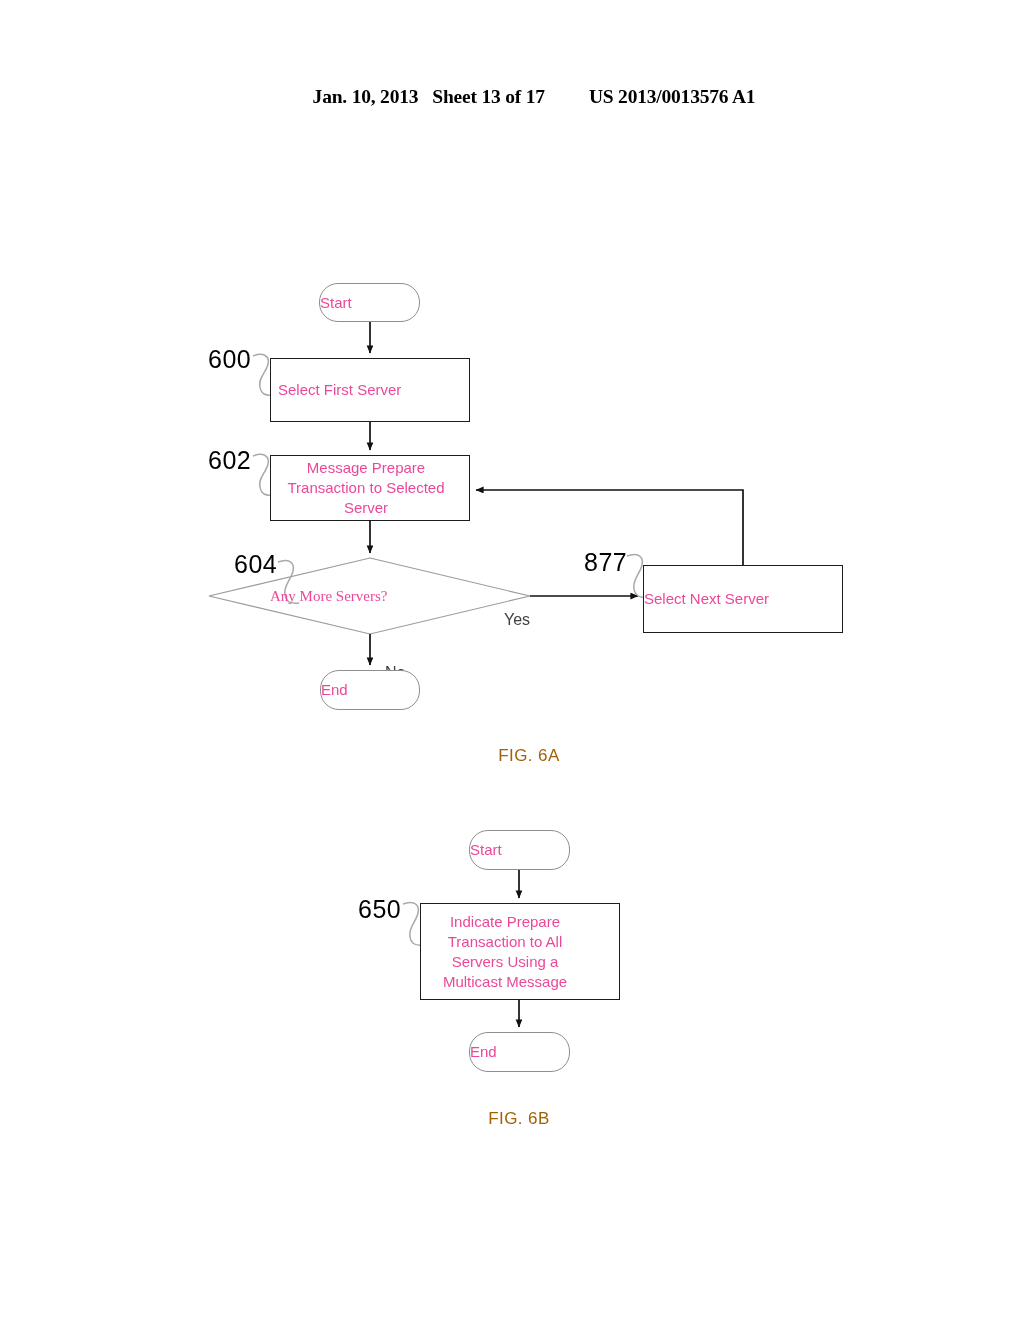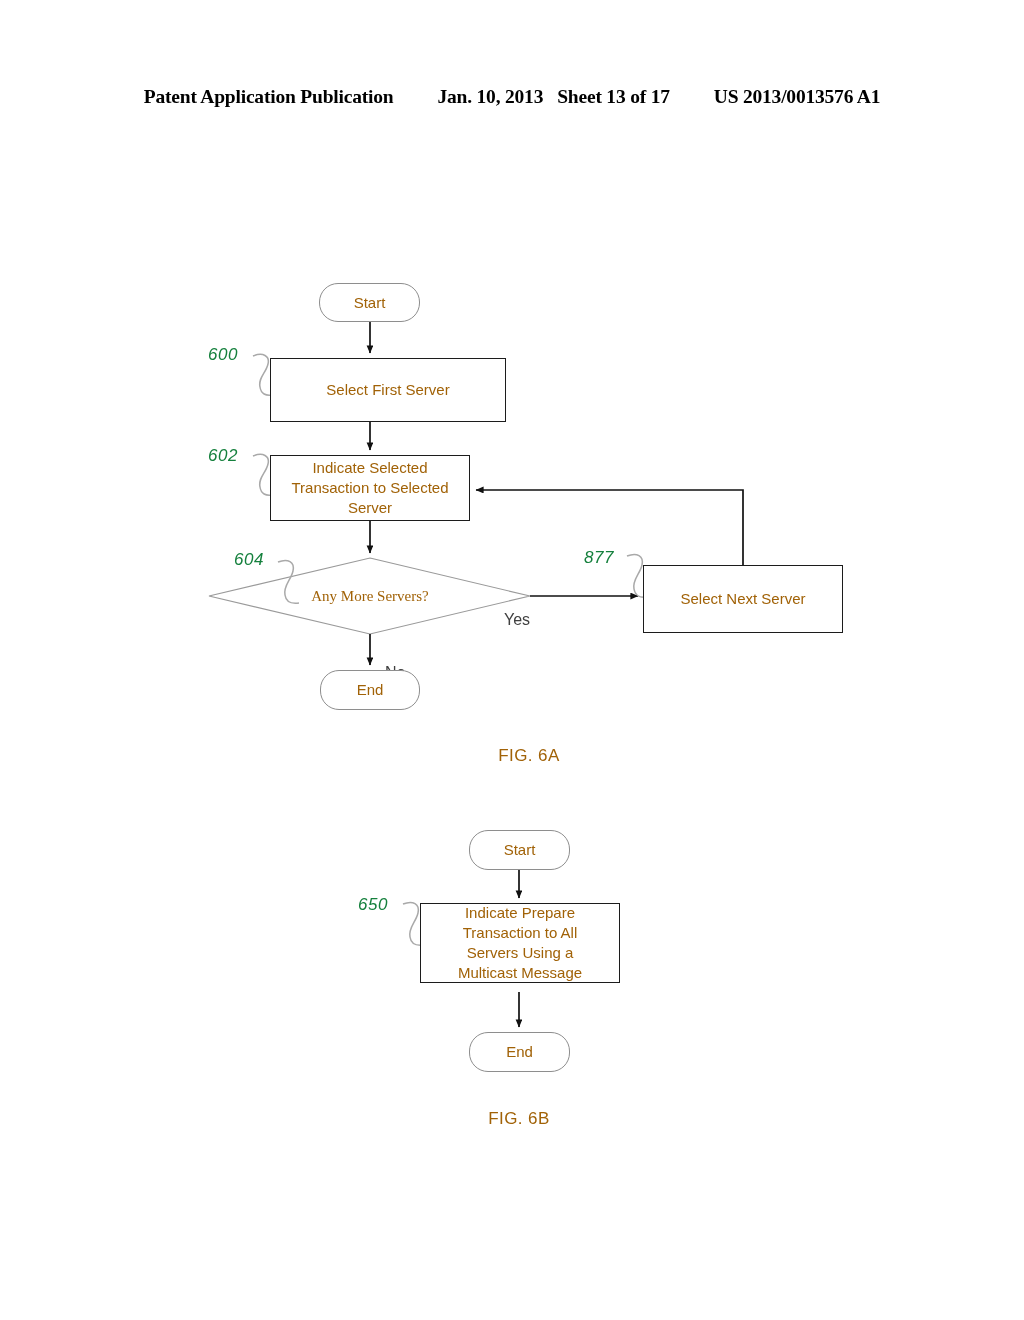--- a/index.html
+++ b/index.html
@@ -46,49 +46,48 @@
     height: 1320px;
     pointer-events: none;
   }
 
   
   .node {
     position: absolute;
     box-sizing: border-box;
     display: flex;
     align-items: center;
-    justify-content: center;
+    justify-content: flex-start;
     text-align: center;
     font-family: "Liberation Sans", sans-serif;
     font-size: 15px;
     line-height: 20px;
-    color: #a16207;
+    color: #ec4899;
     background: #ffffff;
   }
   .node.terminator {
     border: 1px solid #8e8e8e;
     border-radius: 19px;
   }
   .node.process {
     border: 1.6px solid #1c1c1c;
   }
   .node.decision-label {
     border: none;
     background: transparent;
     font-family: Liberation Serif, serif;
   }
 
   
   .ref-num {
     position: absolute;
     font-family: "Liberation Sans", sans-serif;
-    font-size: 17px;
-    color: #15803d;
+    font-size: 25px;
+    color: #000000;
     letter-spacing: 0.5px;
-    font-style: italic;
   }
 
   
   .edge-label {
     position: absolute;
     font-family: "Liberation Sans", sans-serif;
     font-size: 16px;
     color: #404040;
   }
 
@@ -99,21 +98,20 @@
     font-size: 17px;
     letter-spacing: 0.4px;
     color: #a16207;
     text-align: center;
   }
 </style>
 </head>
 <body>
 
 <div id="page-header">
-  <span class="hdr-seg">Patent Application Publication</span>
   <span class="gap-a"></span>
   <span class="hdr-seg">Jan. 10, 2013</span>
   <span class="gap-b"></span>
   <span class="hdr-seg">Sheet 13 of 17</span>
   <span class="gap-c"></span>
   <span class="hdr-seg">US 2013/0013576 A1</span>
 </div>
 
 <svg class="figure-canvas" width="1024" height="1320" viewBox="0 0 1024 1320" xmlns="http://www.w3.org/2000/svg">
   <defs>
@@ -147,28 +145,28 @@
 
   <path d="M403,904 C413,900 420,904 418,913 C416,922 408,928 410,937 C411,944 417,946 424,945" fill="none" stroke="#a9a9a9" stroke-width="1.5"></path>
 </svg>
 
 <div class="node terminator" style="left:319px; top:283px; width:101px; height:39px;">
   <span>Start</span>
 </div>
 
 <div class="ref-num" style="left:208px; top:345px;">600</div>
 
-<div class="node process" style="left:270px; top:358px; width:236px; height:64px;">
+<div class="node process" style="left:270px; top:358px; width:200px; height:64px;padding-left:7px;">
   <span>Select First Server</span>
 </div>
 
 <div class="ref-num" style="left:208px; top:446px;">602</div>
 
 <div class="node process" style="left:270px; top:455px; width:200px; height:66px;">
-  <span style="max-width:190px;">Indicate Selected Transaction to Selected Server</span>
+  <span style="max-width:190px;">Message Prepare Transaction to Selected Server</span>
 </div>
 
 <div class="ref-num" style="left:234px; top:550px;">604</div>
 
 <div class="node decision-label" style="left:270px; top:583px; width:200px; height:26px;">
   <span>Any More Servers?</span>
 </div>
 
 <div class="edge-label" style="left:504px; top:611px;">Yes</div>
 
@@ -185,21 +183,21 @@
 </div>
 
 <div class="fig-caption" style="left:449px; top:746px; width:160px;">FIG. 6A</div>
 
 <div class="node terminator" style="left:469px; top:830px; width:101px; height:40px;">
   <span>Start</span>
 </div>
 
 <div class="ref-num" style="left:358px; top:895px;">650</div>
 
-<div class="node process" style="left:420px; top:903px; width:200px; height:80px;">
+<div class="node process" style="left:420px; top:903px; width:200px; height:97px;">
   <span style="max-width:168px;">Indicate Prepare Transaction to All Servers Using a Multicast Message</span>
 </div>
 
 <div class="node terminator" style="left:469px; top:1032px; width:101px; height:40px;">
   <span>End</span>
 </div>
 
 <div class="fig-caption" style="left:439px; top:1109px; width:160px;">FIG. 6B</div>
 
 </body></html>

